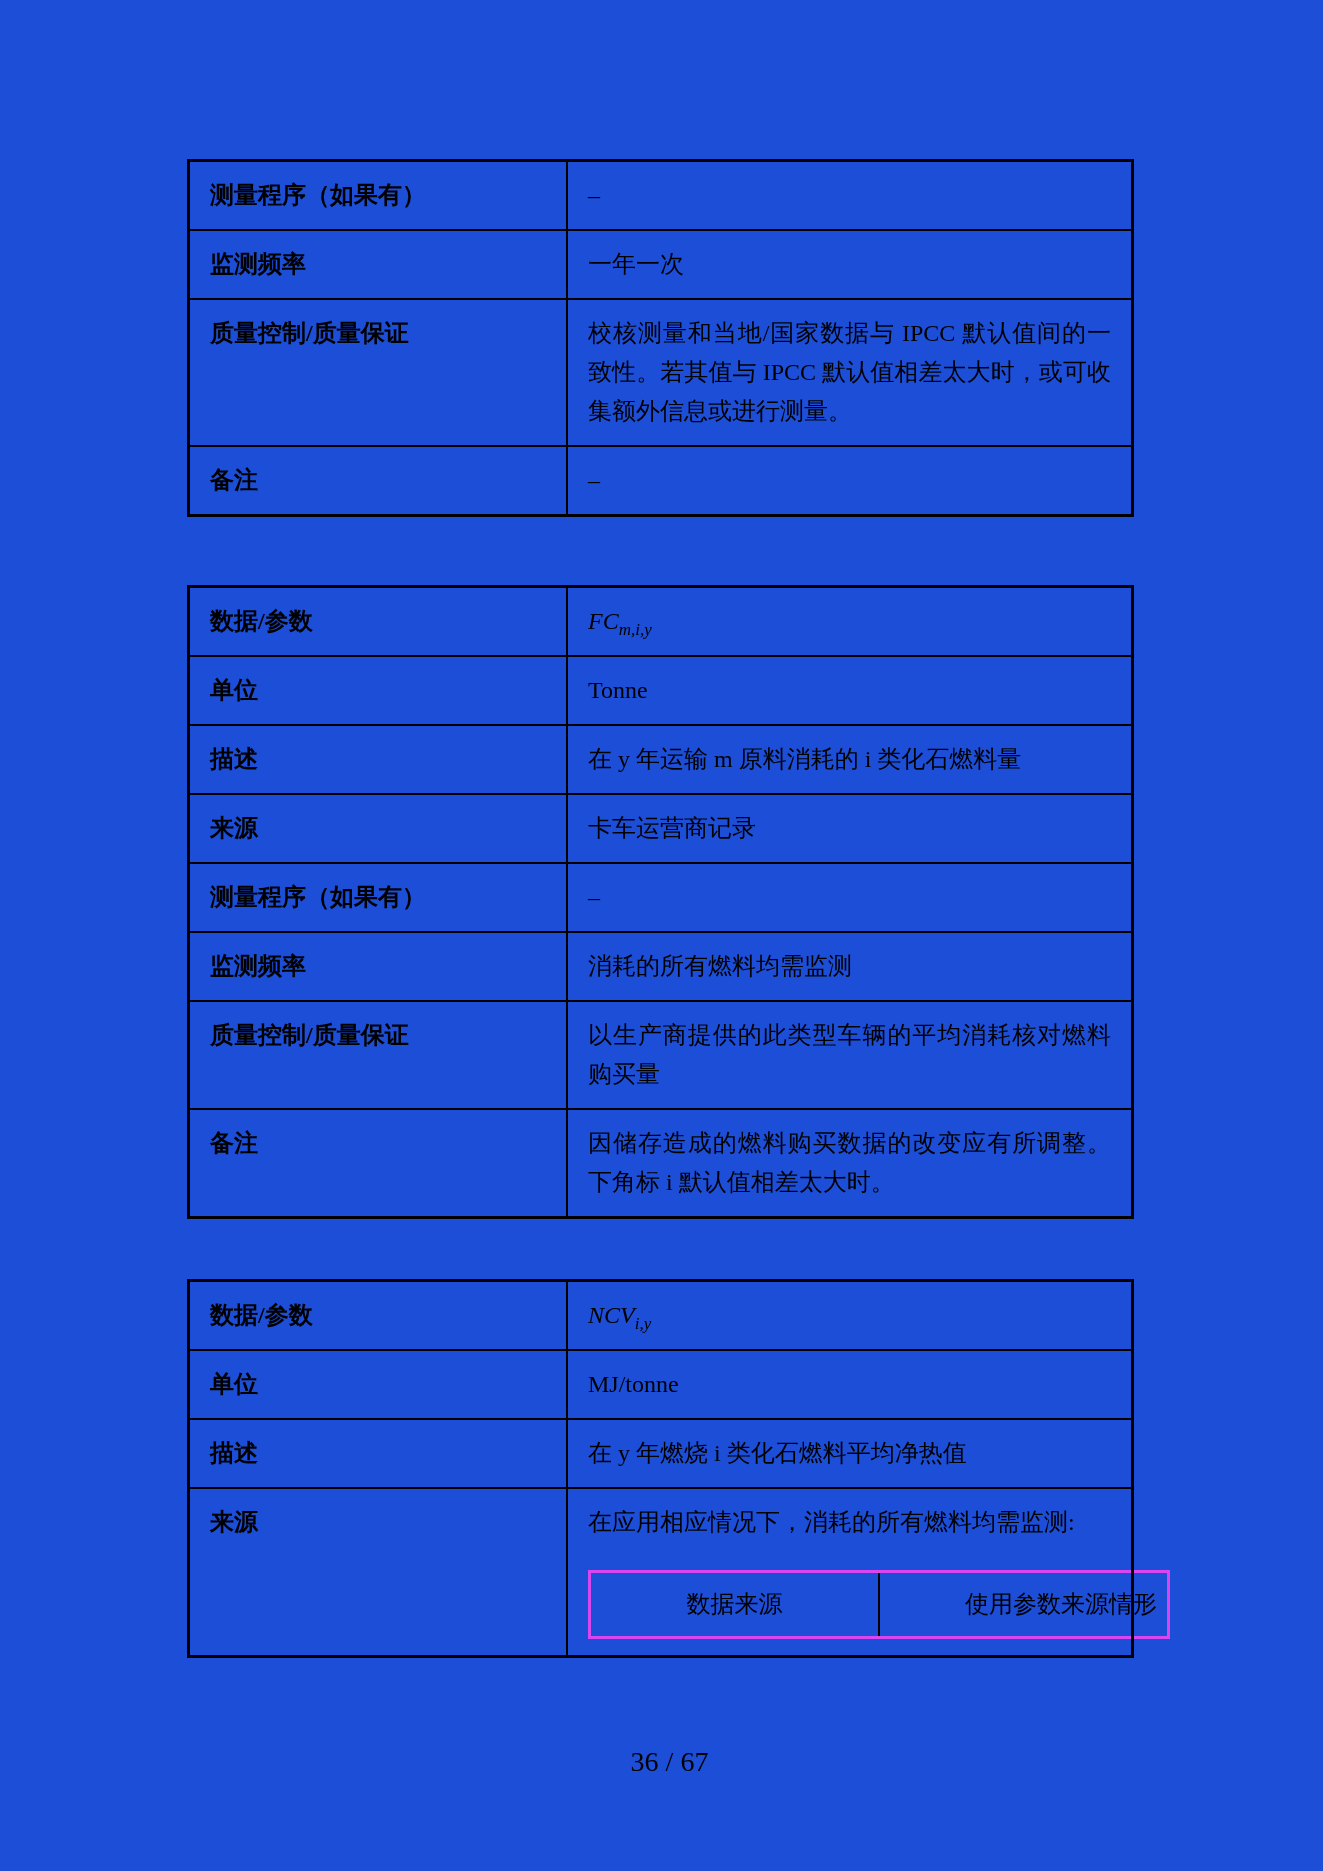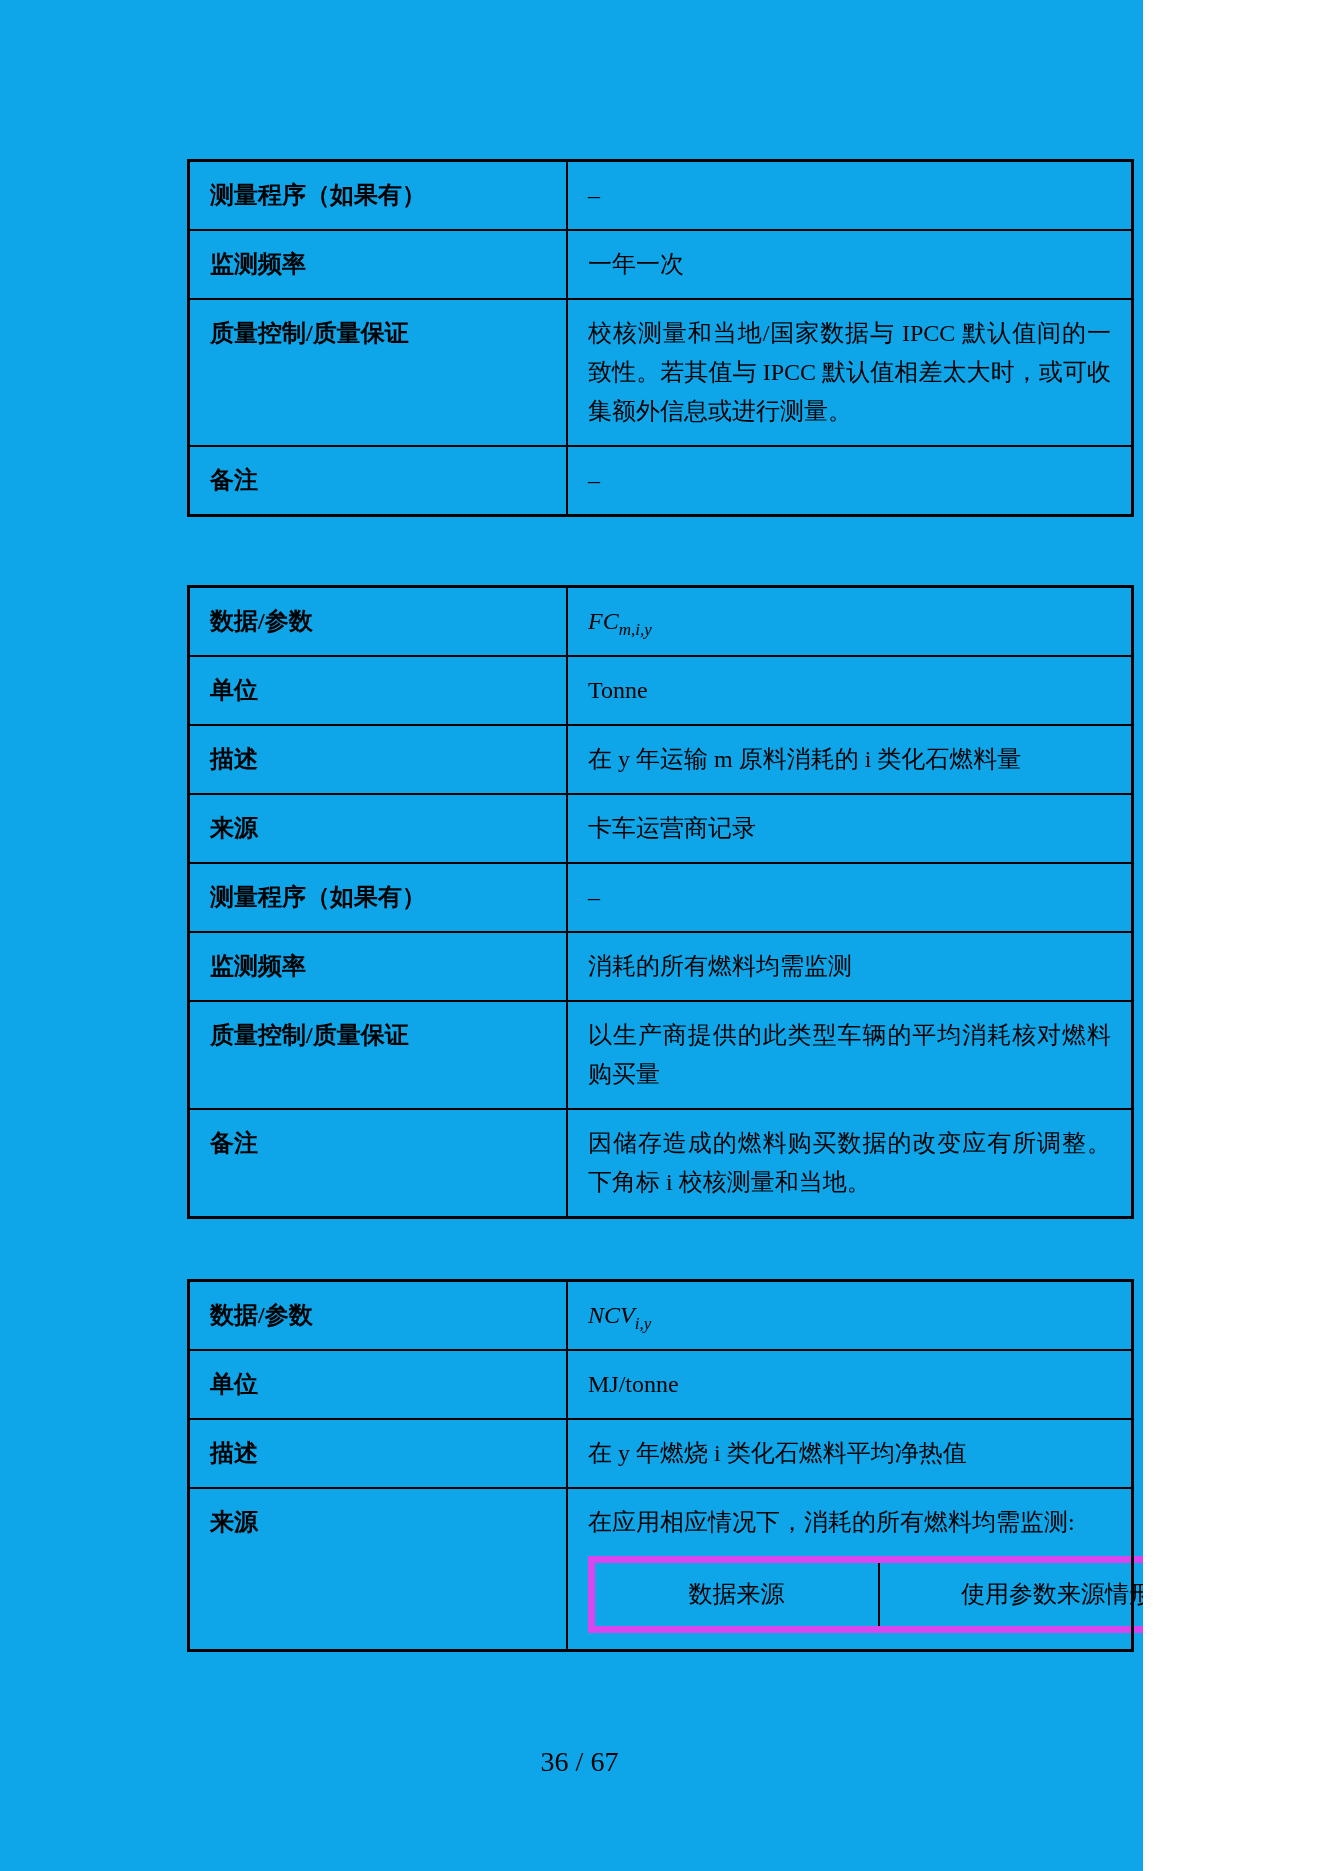--- a/index.html
+++ b/index.html
@@ -2,23 +2,23 @@
 <html><head>
 <meta charset="utf-8">
 <style>
   html, body {
     margin: 0;
     padding: 0;
     background: #ffffff;
   }
   .page {
     position: relative;
-    width: 1143px;
+    width: 1323px;
     height: 1871px;
-    background: #0ea5e9;
+    background: #1d4ed8;
     color: #000000;
     font-family: "Liberation Serif", "DejaVu Serif", serif;
     overflow: hidden;
   }
   table.param-table {
     border-collapse: collapse;
     table-layout: fixed;
     width: 947px;
     margin-left: 187px;
     border: 3px solid #000;
@@ -48,23 +48,23 @@
     font-size: 17px;
     font-style: italic;
     line-height: 0;
     margin-top: 38px;
   }
   td.source-cell { text-align: left; }
   table.nested-table {
     border-collapse: collapse;
     table-layout: fixed;
     width: 582px;
-    margin-top: 14px;
+    margin-top: 28px;
     margin-bottom: 2px;
-    border: 7px solid #d946ef;
+    border: 3px solid #d946ef;
   }
   table.nested-table td {
     border: 2px solid #000;
     vertical-align: top;
     font-size: 24px;
     line-height: 39px;
     padding: 12px 10px;
     word-break: break-word;
   }
   td.nested-header-source {
@@ -142,21 +142,21 @@
       <tr>
         <td class="label-cell">监测频率</td>
         <td class="value-cell">消耗的所有燃料均需监测</td>
       </tr>
       <tr>
         <td class="label-cell">质量控制/质量保证</td>
         <td class="value-cell">以生产商提供的此类型车辆的平均消耗核对燃料购买量</td>
       </tr>
       <tr>
         <td class="label-cell">备注</td>
-        <td class="value-cell">因储存造成的燃料购买数据的改变应有所调整。下角标 i 校核测量和当地。</td>
+        <td class="value-cell">因储存造成的燃料购买数据的改变应有所调整。下角标 i 默认值相差太大时。</td>
       </tr>
     </tbody>
   </table>
 
   <table class="param-table t3">
     <tbody>
       <tr>
         <td class="label-cell">数据/参数</td>
         <td class="value-cell">
           <span class="param-formula"><span>NCV</span><sub>i,y</sub></span>

